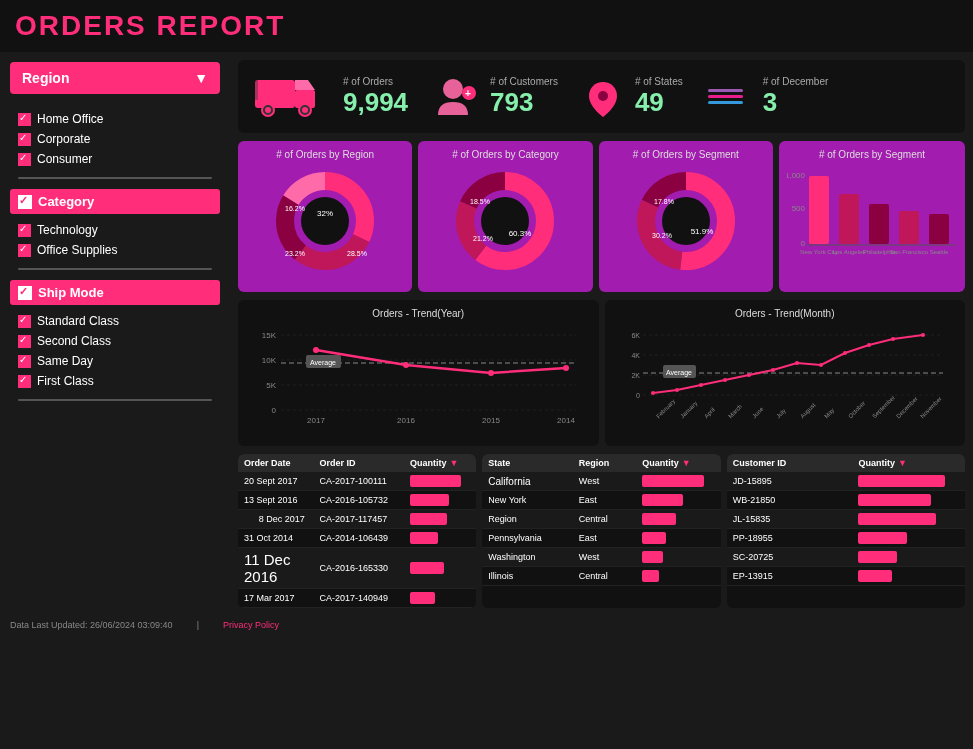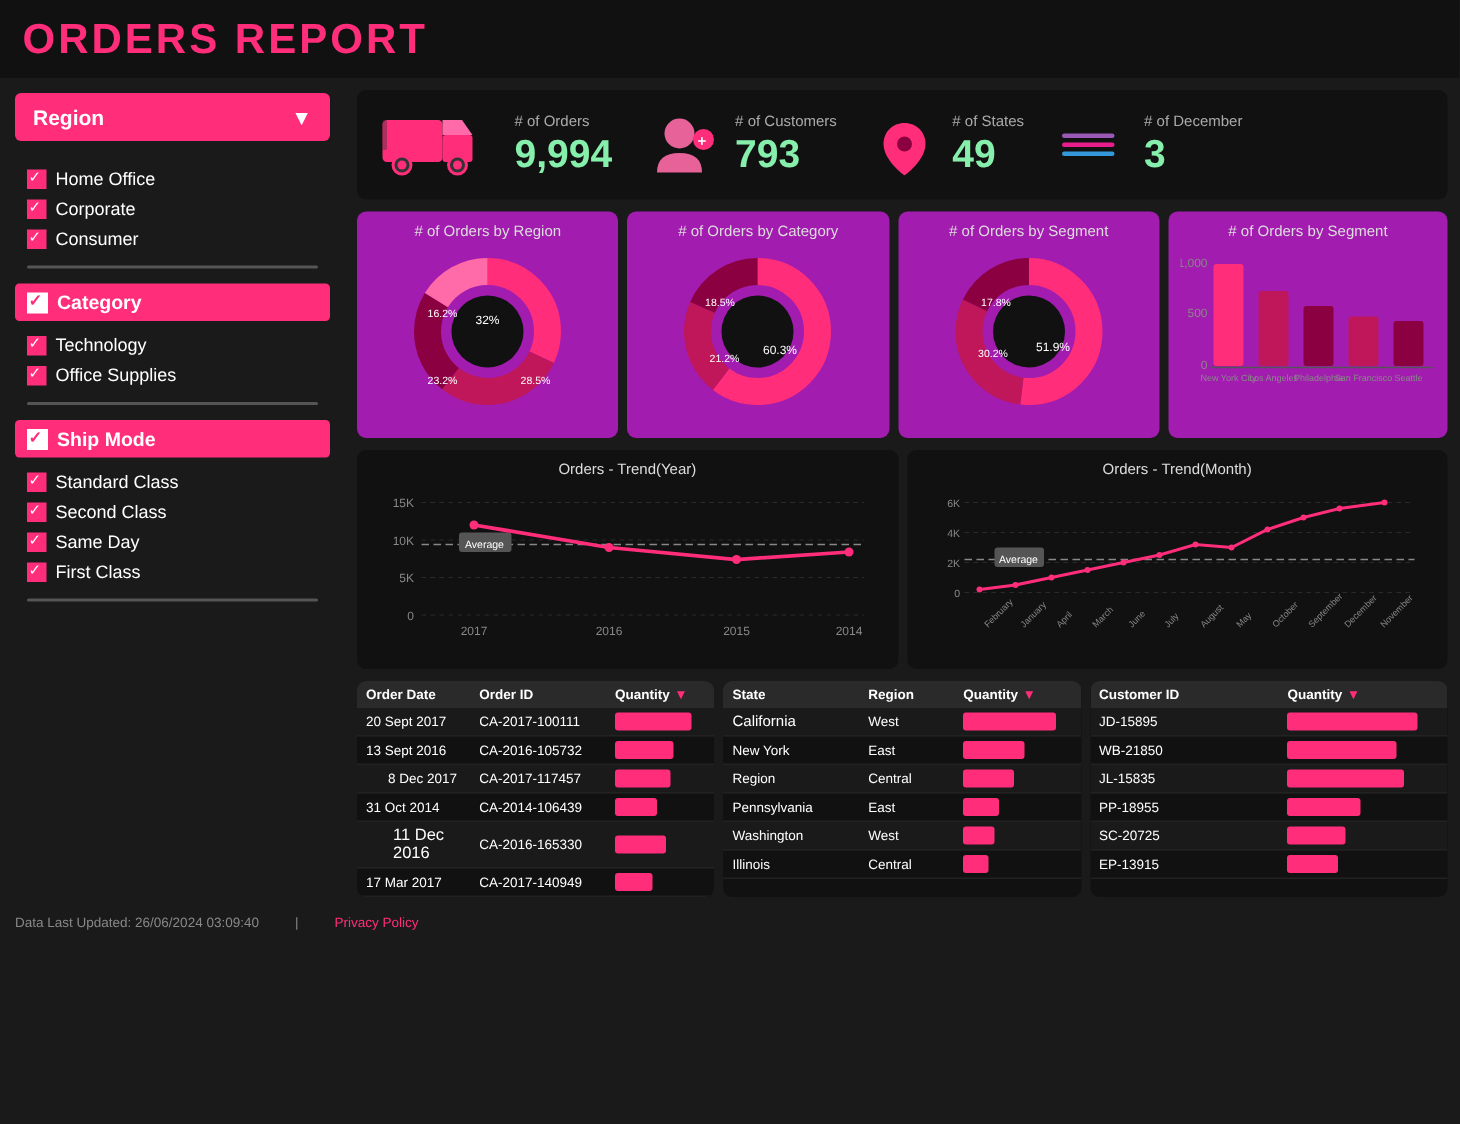--- a/index.html
+++ b/index.html
@@ -401,21 +401,21 @@
               </div>
     </div>
             <div class="table-row-data orders-table-grid">
       <span style="font-size:9px;">31 Oct 2014</span>
       <span style="font-size:9px;">CA-2014-106439</span>
       <div style="padding-right:4px;">
                 <div class="bar-cell" style="width:50%"></div>
               </div>
     </div>
             <div class="table-row-data orders-table-grid">
-      <span style="font-size:11px;margin-left:18px;">11 Dec 2016</span>
+      <span style="font-size:15px;">11 Dec 2016</span>
       <span style="font-size:9px;">CA-2016-165330</span>
       <div style="padding-right:4px;">
                 <div class="bar-cell" style="width:60%"></div>
               </div>
     </div>
             <div class="table-row-data orders-table-grid">
       <span style="font-size:9px;">17 Mar 2017</span>
       <span style="font-size:9px;">CA-2017-140949</span>
       <div style="padding-right:4px;">
                 <div class="bar-cell" style="width:45%"></div>

